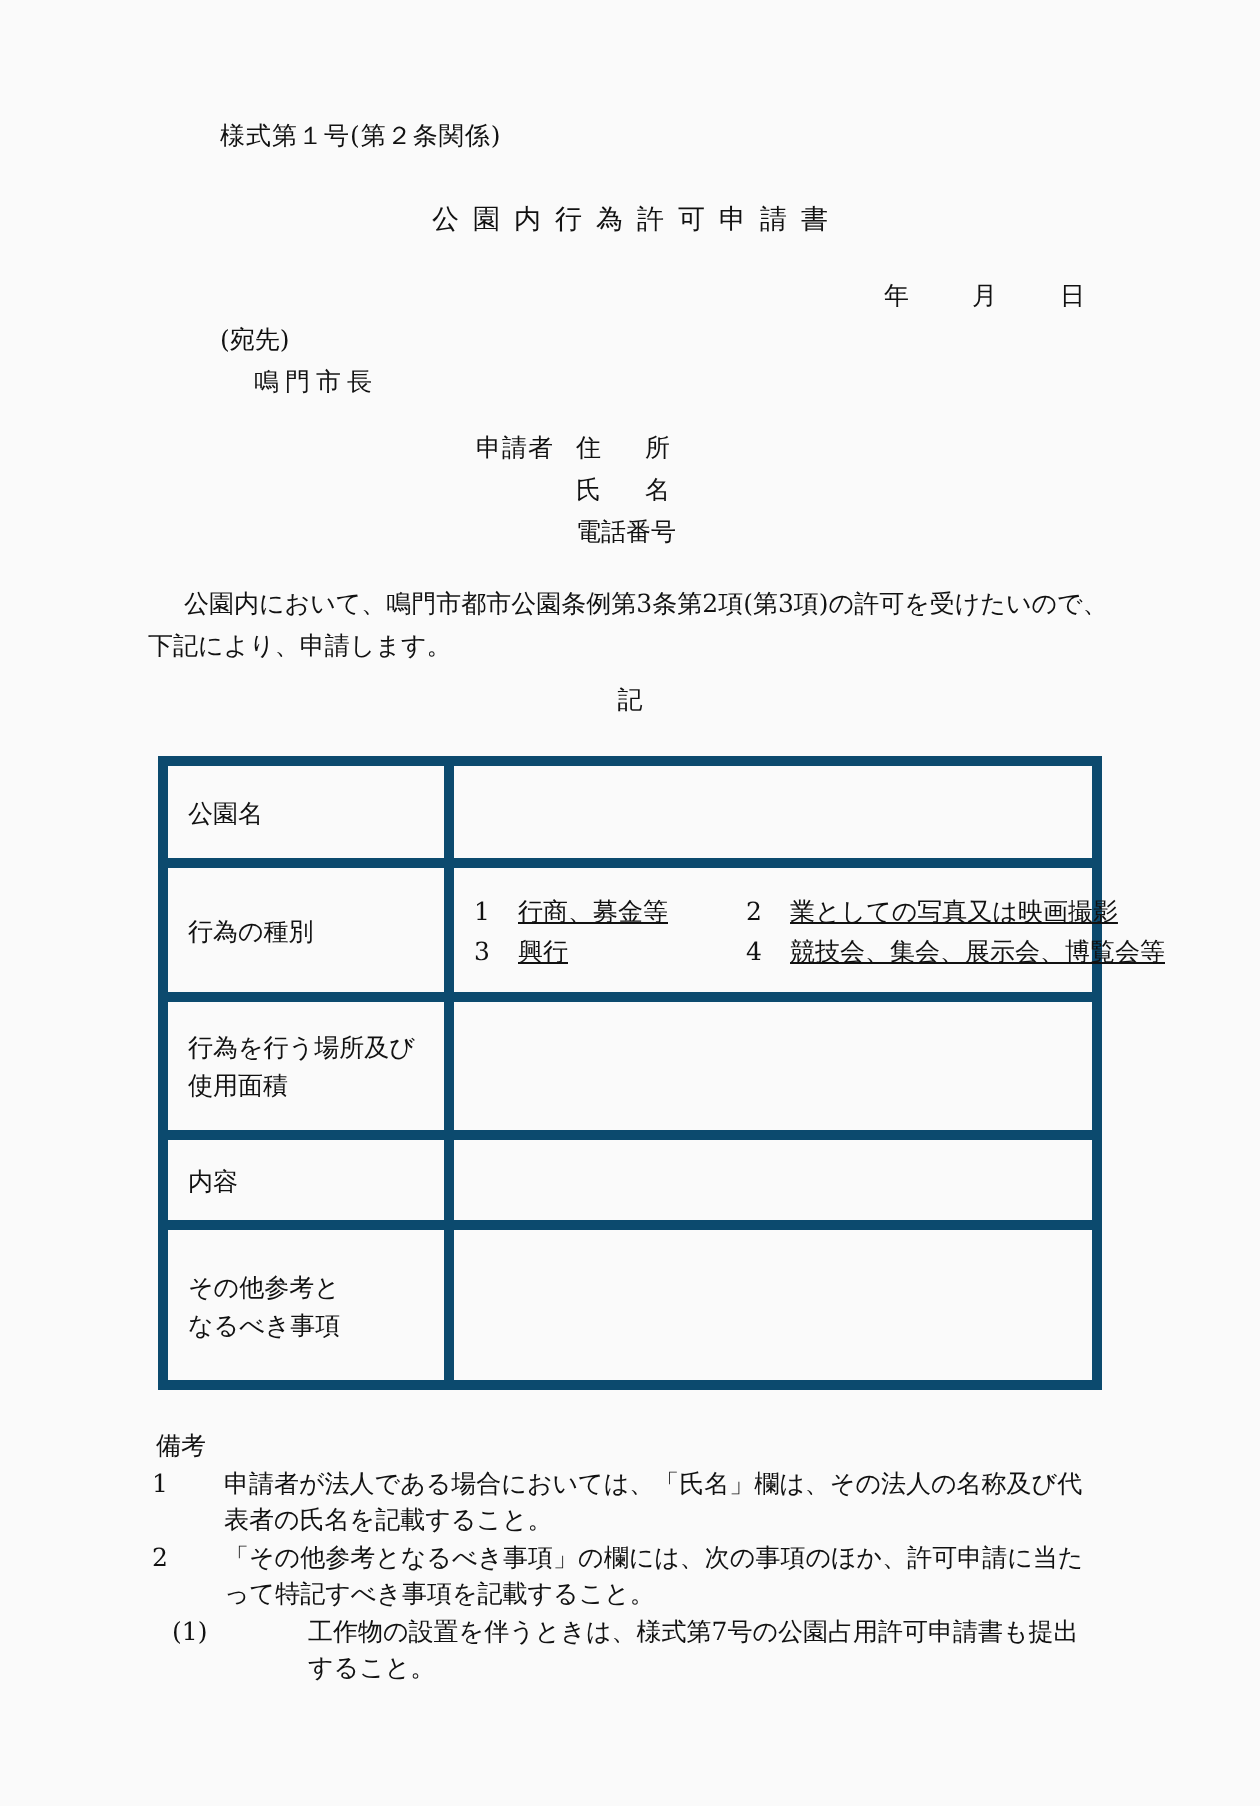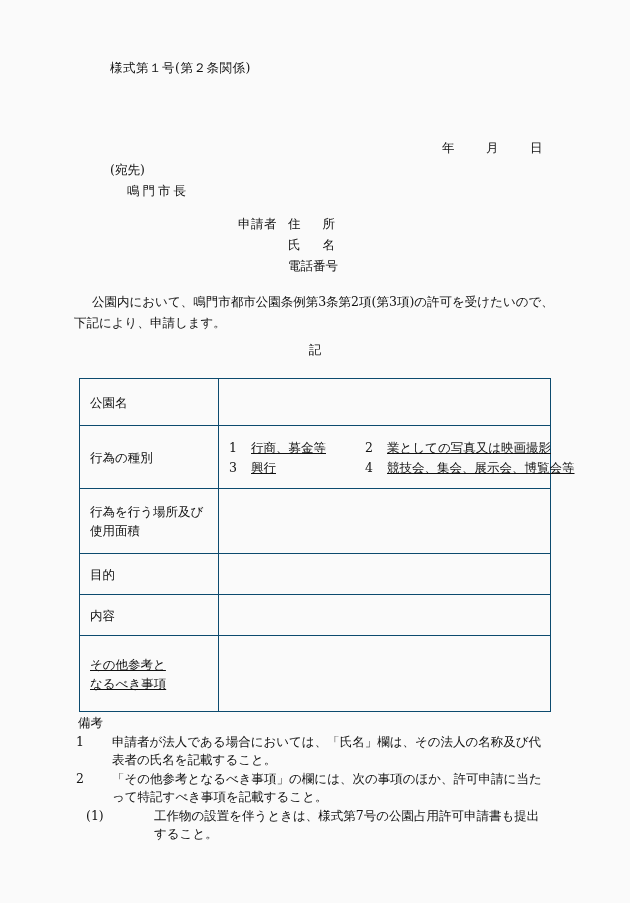--- a/index.html
+++ b/index.html
@@ -110,21 +110,21 @@
   
   #form-table {
     left: 79px;
     top: 378px;
     width: 472px;
     border-collapse: collapse;
     table-layout: fixed;
     font-size: 12.5px;
   }
   #form-table td {
-    border: 1px solid #0c4a6e;
+    border: 5px solid #0c4a6e;
     padding: 0;
     vertical-align: middle;
     margin-top: 48px;
   }
   #form-table td.label {
     width: 118px;
     padding: 0 10px;
   }
   #form-table td.value {
     padding: 5px 10px;
@@ -144,21 +144,21 @@
     width: 100%;
   }
 
   
   tr.r-park    td { height: 36px; }
   tr.r-kind    td { height: 52px; }
   tr.r-when    td { height: 40px; }
   tr.r-place   td { height: 54px; }
   tr.r-purpose td { height: 30px; }
   tr.r-content td { height: 30px; }
-  tr.r-other   td { height: 65px; text-decoration: underline; }
+  tr.r-other   td { height: 65px; }
 
   
   .opt-grid {
     display: grid;
     grid-template-columns: 136px auto;
     row-gap: 3px;
     line-height: 17px;
     text-decoration: underline;
   }
   .opt { white-space: nowrap; }
@@ -188,20 +188,21 @@
   }
   #remarks .rm-sub .num { display: inline-block; width: 34px; }
 </style>
 </head>
 <body>
 
 <div class="page">
 
   <div class="abs nowrap" id="form-number">様式第１号(第２条関係)</div>
 
+  <div class="abs" id="doc-title">公園内行為許可申請書</div>
 
   <div class="abs" id="date-line">
     <span class="d-seg">年</span><span class="d-seg">月</span><span class="d-seg">日</span>
   </div>
 
   <div class="abs nowrap" id="addressee-label">(宛先)</div>
   <div class="abs nowrap" id="addressee-name">鳴門市長</div>
 
   <div class="abs" id="applicant-block">
     <span class="row">
@@ -244,26 +245,20 @@
 
 
       <tr class="r-place">
         <td class="label">
           <span class="just">行為を行う場所及び</span>
           <span class="just">使用面積</span>
         </td>
         <td class="value"></td>
       </tr>
 
-      <tr class="r-purpose">
-        <td class="label">
-          <span class="just">目的</span>
-        </td>
-        <td class="value"></td>
-      </tr>
 
       <tr class="r-content">
         <td class="label">
           <span class="just">内容</span>
         </td>
         <td class="value"></td>
       </tr>
 
       <tr class="r-other">
         <td class="label">

